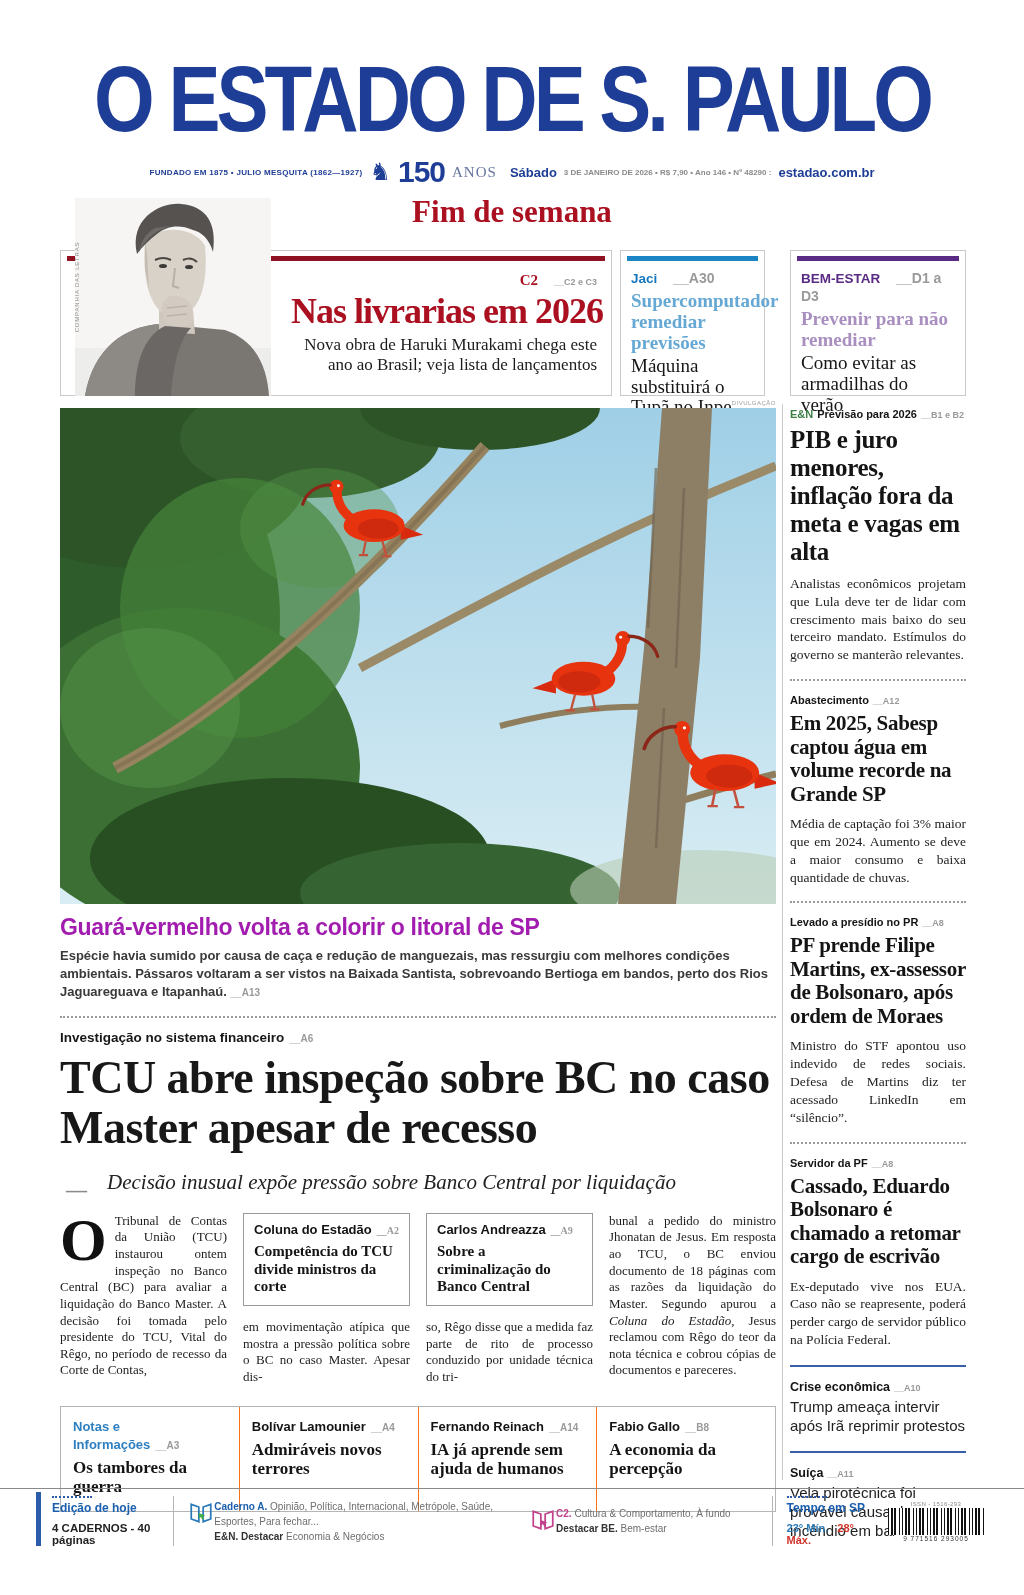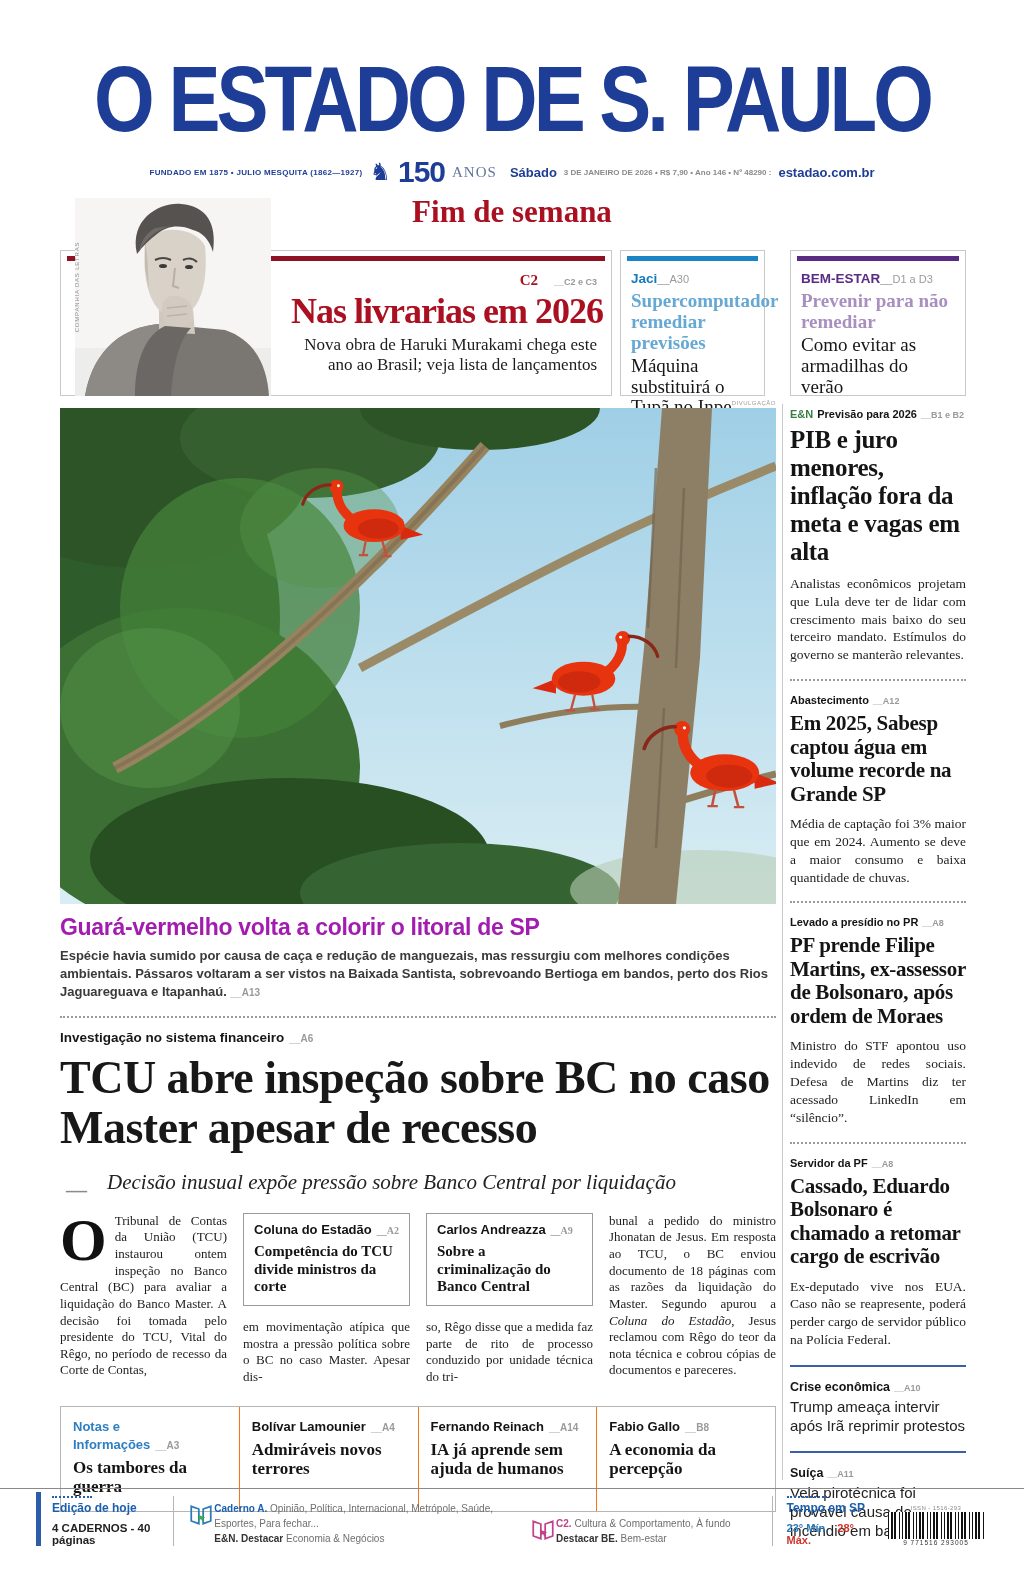--- a/index.html
+++ b/index.html
@@ -35,21 +35,21 @@
   .feature-dek{font-family:"Liberation Serif",serif;font-size:17px;color:#1c1c1c;line-height:1.18;margin-top:3px}
   .murakami{position:absolute;left:75px;top:198px;width:196px;height:198px}
   .murakami svg{display:block;width:100%;height:100%}
   .vcredit{position:absolute;left:-58px;top:86px;width:120px;transform:rotate(-90deg);
     font-size:6px;color:#8f8f8f;letter-spacing:.8px;text-align:center}
   .mini-box{padding:0 0 6px 0}
   .jaci-box{left:620px;top:250px;width:145px;height:146px}
   .bem-box{left:790px;top:250px;width:176px;height:146px}
   .mini-inner{padding:8px 10px 0 10px}
   .mini-name{font-size:13.5px;font-weight:bold}
-  .mini-pages{font-size:11px;font-weight:normal;color:#9a9a9a;margin-left:0}
+  .mini-pages{font-size:14px;font-weight:bold;color:#9a9a9a;margin-left:16px}
   .mini-head{font-family:"Liberation Serif",serif;font-size:19px;font-weight:bold;line-height:1.1;margin-top:4px}
   .mini-dek{font-family:"Liberation Serif",serif;font-size:19px;color:#161616;line-height:1.1;margin-top:2px}
   .jaci-name{color:#1779bd}.jaci-head{color:#66a8d4}
   .bem-name{color:#5a2b84}.bem-head{color:#a98fc0}
 
   
   .main-col{position:absolute;left:60px;top:400px;width:716px}
   .photo-credit{text-align:right;font-size:6px;color:#9c9c9c;letter-spacing:.5px;height:8px}
   .main-photo{width:716px;height:496px;overflow:hidden}
   .main-photo svg{display:block;width:100%;height:100%}
@@ -92,21 +92,21 @@
   .sb-head.mid{font-size:21px}
   .sb-body{font-family:"Liberation Serif",serif;font-size:13.5px;line-height:1.32;color:#222;text-align:justify;margin-top:9px}
   .sb-dotted{border-top:2px dotted #9a9a9a;margin:15px 0 13px 0}
   .sb-bluerule{border-top:2px solid #3a5fa8;margin:16px 0 10px 0}
   .brief-label{font-size:12.5px;font-weight:bold;color:#141414}
   .brief-text{font-size:15px;color:#222;line-height:1.25;margin-top:3px}
 
   
   .footer-rule{position:absolute;left:0;top:1488px;width:1024px;border-top:1px solid #8a8a8a}
   .fold-bar{position:absolute;left:36px;top:1492px;width:5px;height:54px;background:#2a5caa}
-  .footer{position:absolute;left:52px;top:1496px;width:932px;display:flex;align-items:flex-end;gap:14px}
+  .footer{position:absolute;left:52px;top:1496px;width:932px;display:flex;align-items:center;gap:14px}
   .dotline{border-top:2px dotted #2a5caa;width:40px;margin-bottom:3px}
   .ed-label{font-size:12px;font-weight:bold;color:#1b5fae}
   .ed-detail{font-size:11.5px;font-weight:bold;color:#222;margin-top:7px}
   .fvline{width:1px;align-self:stretch;background:#b5b5b5}
   .fsec{display:flex;}
   .fsec svg{flex:none}
   .fline{font-size:10px;color:#6e6e6e;line-height:1.5}
   .fstrong-blue{font-weight:bold;color:#1b5fae}
   .fstrong-pink{font-weight:bold;color:#c2418a}
   .fstrong{font-weight:bold;color:#333}

